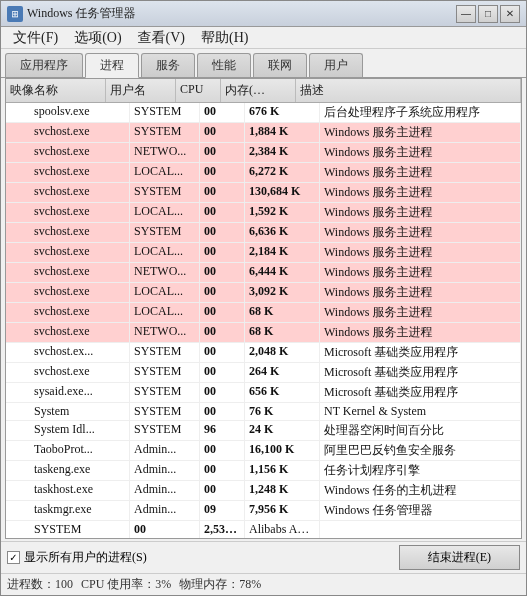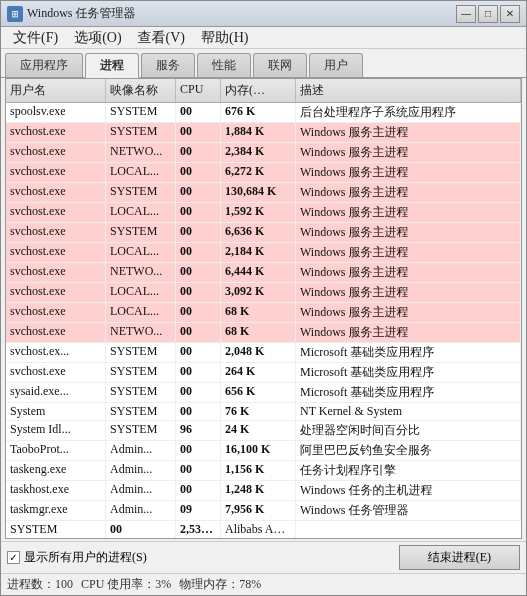--- a/index.html
+++ b/index.html
@@ -103,21 +103,21 @@
       color: #333;
       margin-right: 2px;
       border-radius: 3px 3px 0 0;
     }
 
     .tab.active {
       background: #f0f0f0;
       border-bottom: 1px solid #f0f0f0;
       margin-bottom: -1px;
       z-index: 1;
-      font-weight: bold;
+      font-weight: normal;
     }
 
     .content {
       flex: 1;
       display: flex;
       flex-direction: column;
       background: white;
       border: 1px solid #999;
       margin: 0 4px 2px 4px;
       overflow: hidden;
@@ -145,20 +145,21 @@
       flex: 1;
       overflow-y: auto;
       overflow-x: hidden;
     }
 
     .table-row {
       display: grid;
       grid-template-columns: 100px 70px 45px 75px 1fr;
       border-bottom: 1px solid #eee;
       cursor: default;
+      padding-left: 24px;
     }
 
     .table-row.highlighted {
       background: #ffd0d0;
     }
 
     .td {
       padding: 1px 4px;
       font-size: 12px;
       color: #111;
@@ -247,22 +248,22 @@
     <div class="tab">应用程序</div>
     <div class="tab active">进程</div>
     <div class="tab">服务</div>
     <div class="tab">性能</div>
     <div class="tab">联网</div>
     <div class="tab">用户</div>
   </div>
 
   <div class="content">
     <div class="table-header">
+      <div class="th">映像名称</div>
       <div class="th">用户名</div>
-      <div class="th">映像名称</div>
       <div class="th">CPU</div>
       <div class="th">内存(…</div>
       <div class="th">描述</div>
     </div>
     <div class="table-body" id="tableBody">
     <div class="table-row">
           <div class="td">spoolsv.exe</div>
           <div class="td">SYSTEM</div>
           <div class="td right">00</div>
           <div class="td right">676 K</div>

